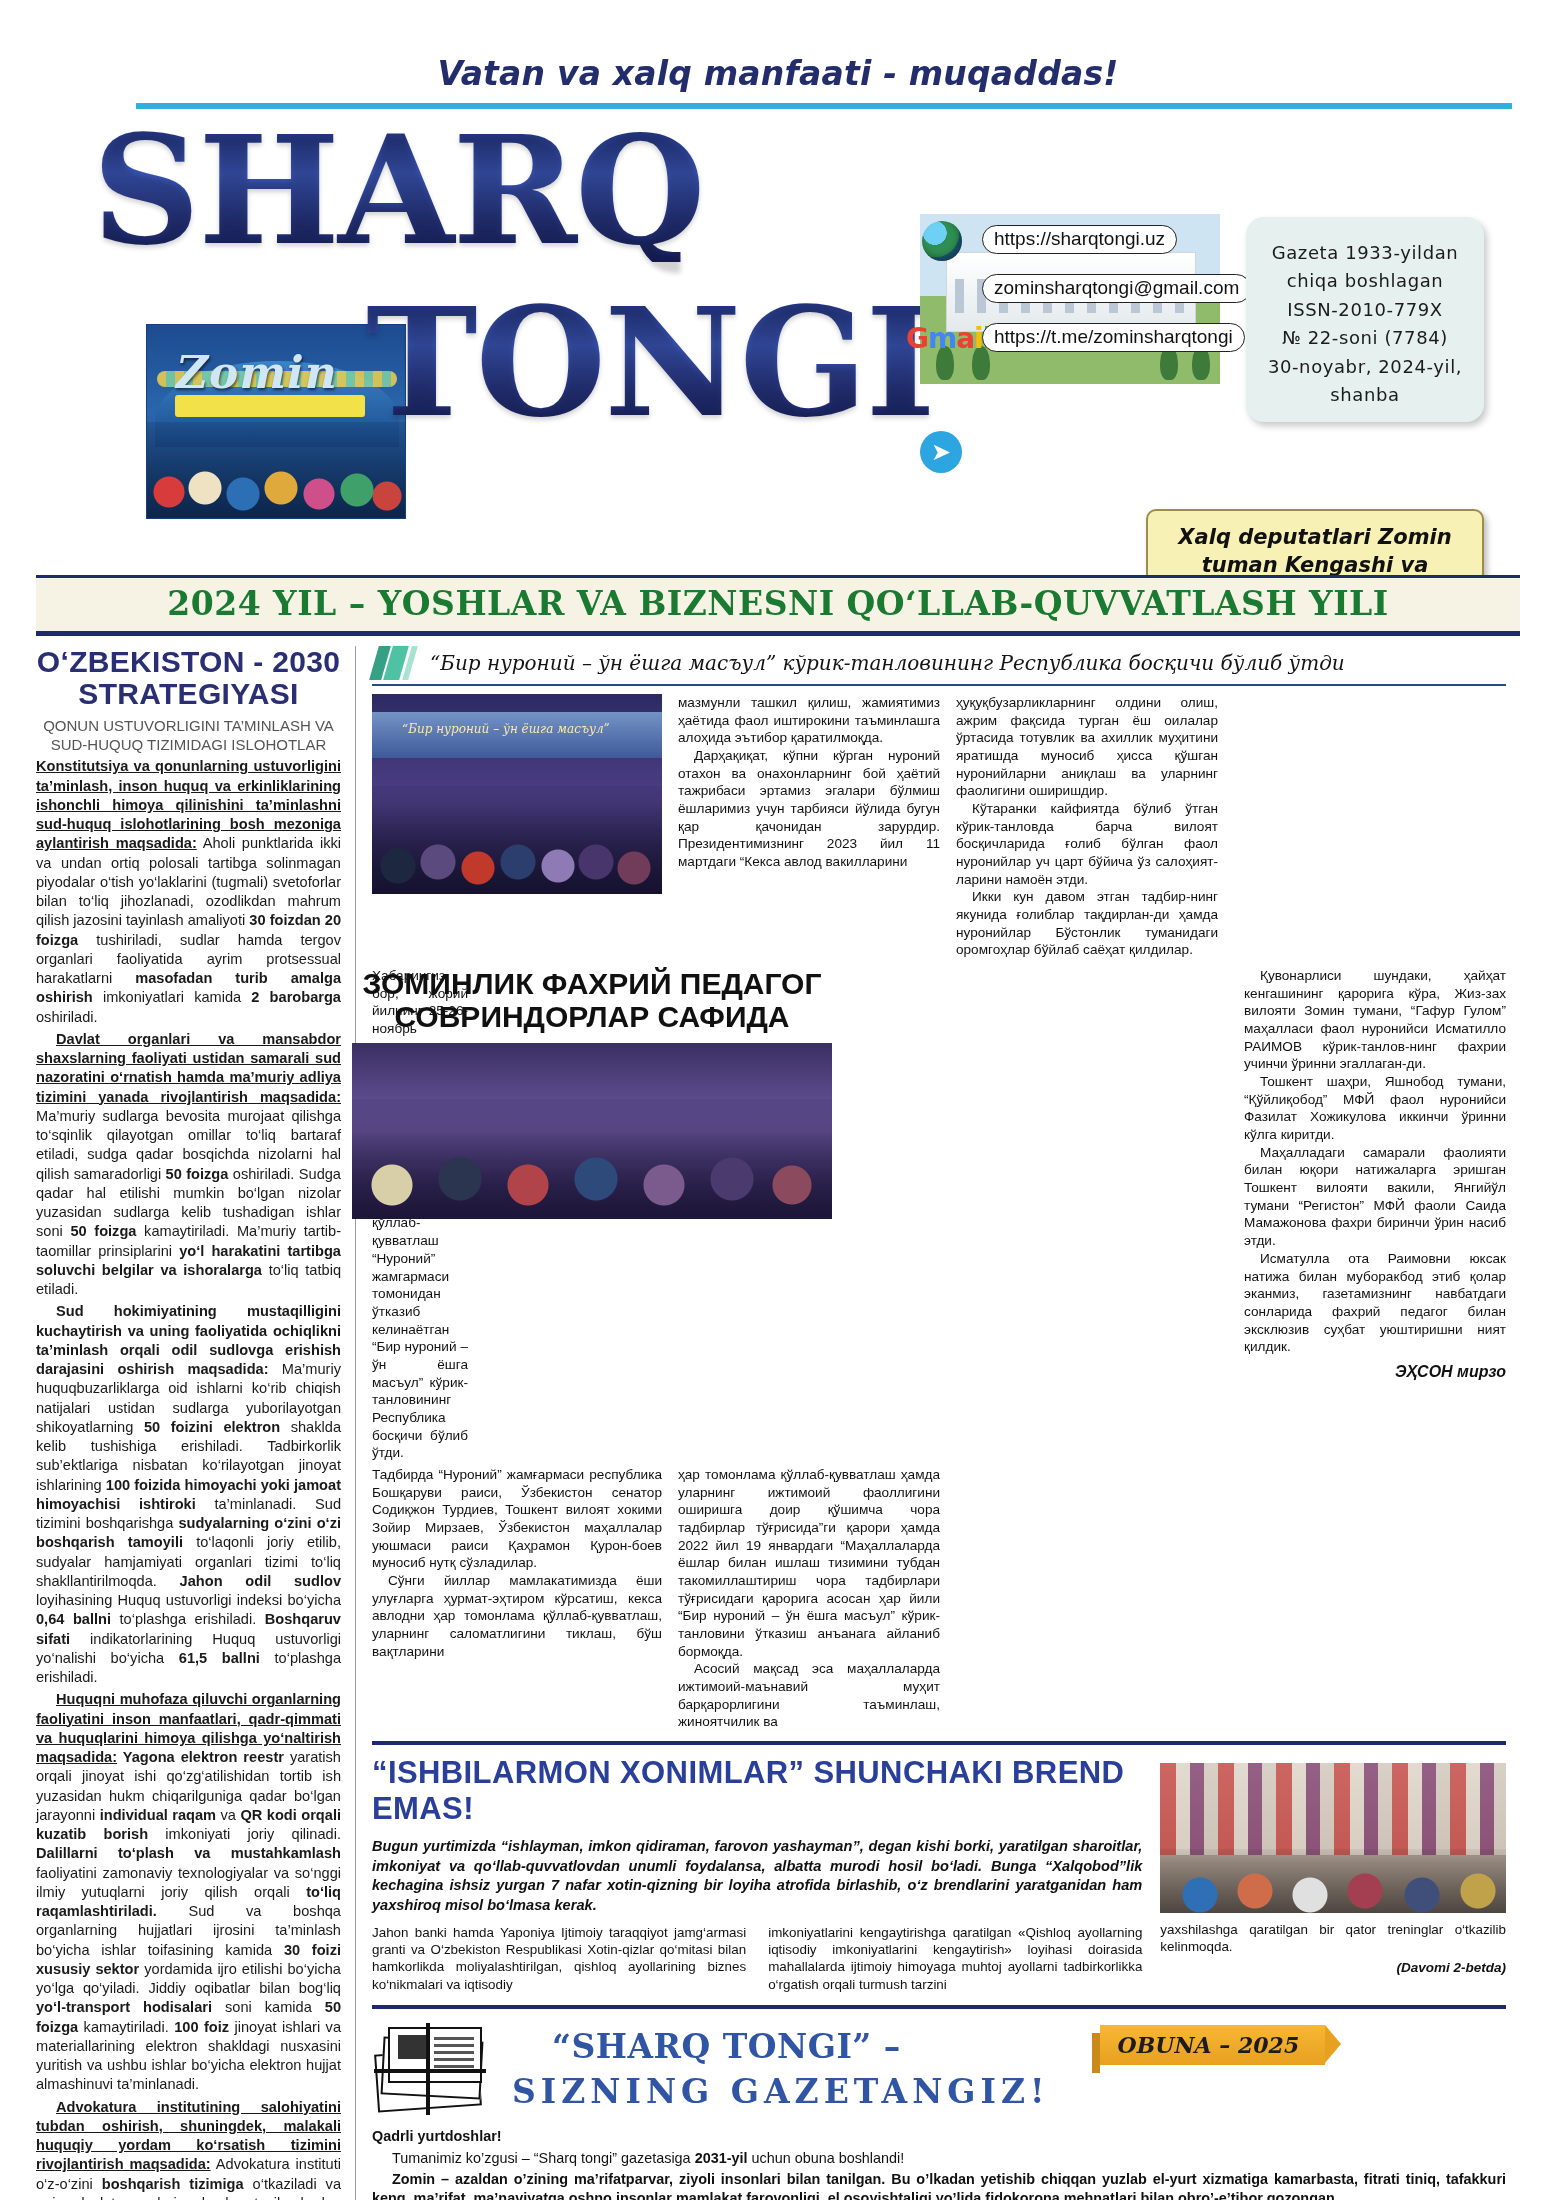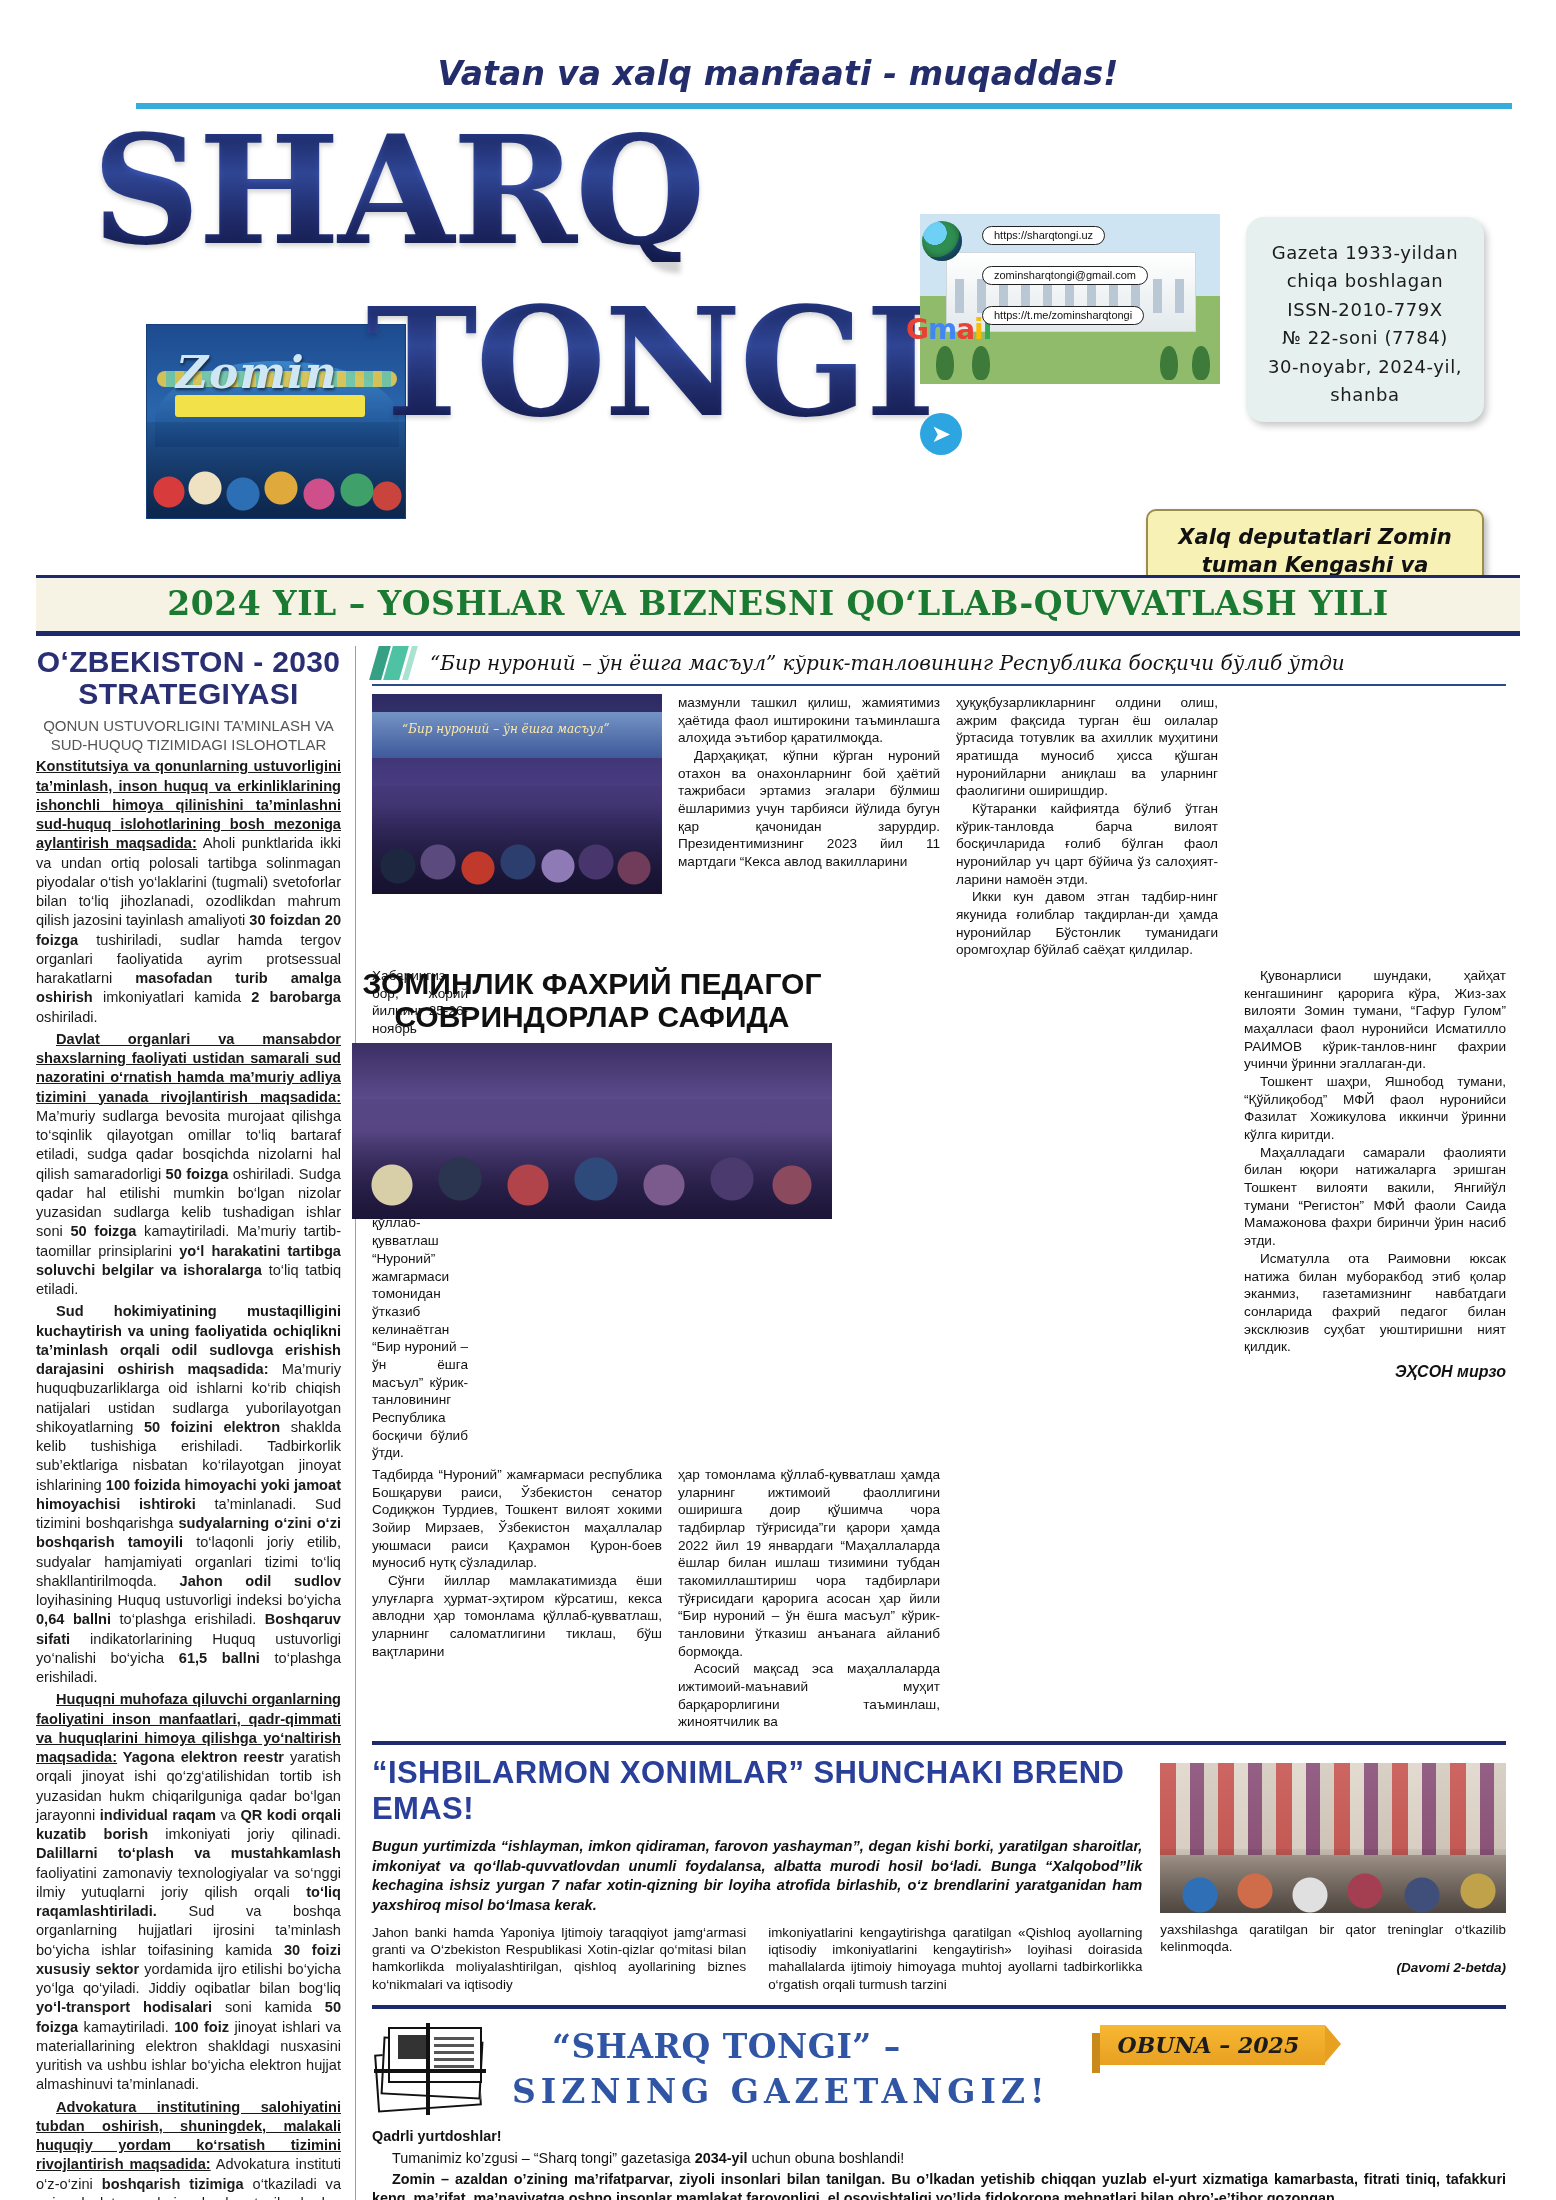--- a/index.html
+++ b/index.html
@@ -94,21 +94,21 @@
   }
   .mast-photo .bld::after{
     content:""; position:absolute; left:8px; top:26px; right:8px; height:34px;
     background: repeating-linear-gradient(90deg,#b9c8d4 0 9px, transparent 9px 22px);
   }
   .mast-photo .tree{ position:absolute; bottom:4px; width:18px; height:34px; border-radius:50% 50% 40% 40%; background:#3e7a3a;}
   .links { position: absolute; left: 946px; top: 116px; width: 250px; }
   .link-pill {
     display: inline-block; background: #fff; border: 1.5px solid #222;
     border-radius: 16px; padding: 2px 11px 3px;
-    font-family: "Liberation Sans", sans-serif; font-size: 11px; color: #111;
+    font-family: "Liberation Sans", sans-serif; font-size: 19px; color: #111;
     margin-bottom: 20px; white-space: nowrap;
   }
   .globe-icon {
     position:absolute; left:-60px; top:-4px; width:40px; height:40px; border-radius:50%;
     background: radial-gradient(circle at 32% 30%, #6ed0f5 0 30%, #2f8f52 31% 62%, #1d5d7a 63% 100%);
     box-shadow: inset -3px -4px 6px rgba(0,0,0,.35);
   }
   .gmail-icon { position:absolute; left:-76px; top:48px; font-family:"DejaVu Sans",sans-serif;
     font-size: 28px; font-weight:bold; letter-spacing:-1px;}
   .gmail-icon span:nth-child(1){color:#e94235}.gmail-icon span:nth-child(2){color:#4285f4}
@@ -458,21 +458,21 @@
           </span>
           <span>
             <div class="sub-title1">“SHARQ TONGI” –</div>
             <div class="sub-title2">SIZNING GAZETANGIZ!</div>
           </span>
           <span class="obuna-ribbon">OBUNA – 2025</span>
         </div>
 
         <div class="sub-body">
           <p style="text-indent:0;font-weight:bold">Qadrli yurtdoshlar!</p>
-          <p><span>Tumanimiz ko’zgusi – “Sharq tongi” gazetasiga </span><span class="b">2034-yil</span><span> uchun obuna boshlandi!</span></p>
+          <p><span>Tumanimiz ko’zgusi – “Sharq tongi” gazetasiga </span><span class="b">2031-yil</span><span> uchun obuna boshlandi!</span></p>
           <p class="b">Zomin – azaldan o’zining ma’rifatparvar, ziyoli insonlari bilan tanilgan. Bu o’lkadan yetishib chiqqan yuzlab el-yurt xizmatiga kamarbasta, fitrati tiniq, tafakkuri keng, ma’rifat, ma’naviyatga oshno insonlar mamlakat farovonligi, el osoyishtaligi yo’lida fidokorona mehnatlari bilan obro’-e’tibor qozongan.</p>
 
         </div>
       </div>
 
     </div>
   </div>
 </div>
 
 </body></html>

